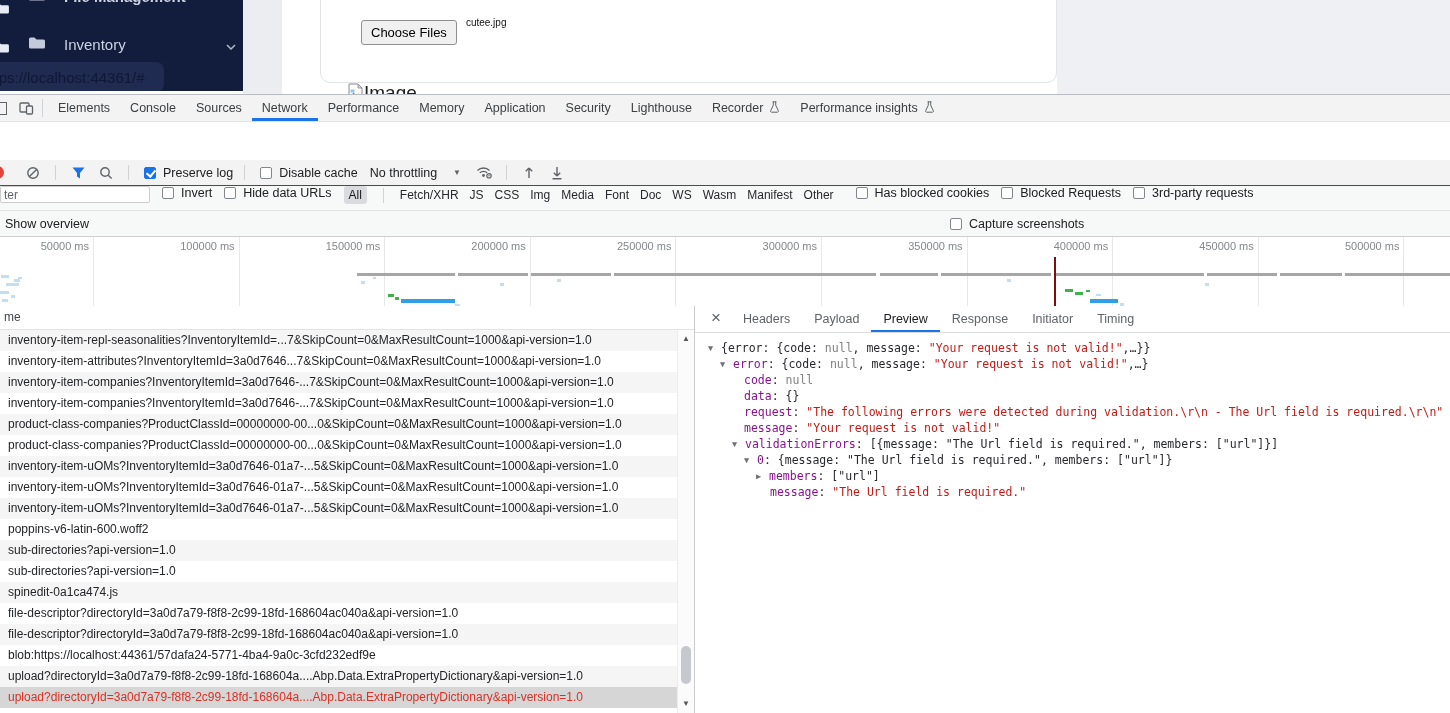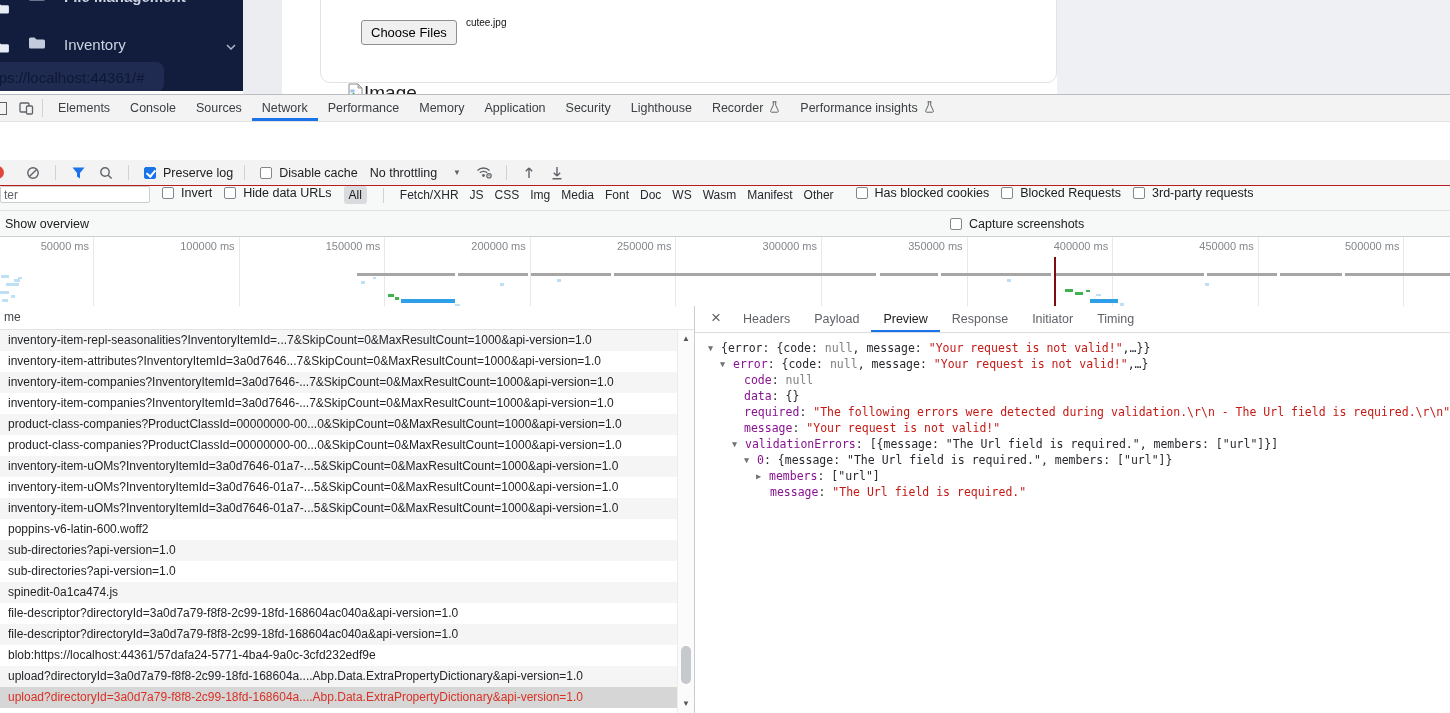--- a/index.html
+++ b/index.html
@@ -419,21 +419,21 @@
               <div class="d-tab">Response</div>
               <div class="d-tab">Initiator</div>
               <div class="d-tab">Timing</div>
             </div>
         </div>
         <div class="preview" id="preview-lines">
             <div class="pline" style="padding-left: 13px;"><span class="tri">▼</span><span class="tok-p">{error: {code: </span><span class="tok-u">null</span><span class="tok-p">, message: </span><span class="tok-s">"Your request is not valid!"</span><span class="tok-p">,…}}</span></div>
             <div class="pline" style="padding-left: 25px;"><span class="tri">▼</span><span class="tok-k">error</span><span class="tok-p">: {code: </span><span class="tok-u">null</span><span class="tok-p">, message: </span><span class="tok-s">"Your request is not valid!"</span><span class="tok-p">,…}</span></div>
             <div class="pline" style="padding-left: 49px;"><span class="tok-k">code</span><span class="tok-p">: </span><span class="tok-u">null</span></div>
             <div class="pline" style="padding-left: 49px;"><span class="tok-k">data</span><span class="tok-p">: {}</span></div>
-            <div class="pline" style="padding-left: 49px;"><span class="tok-k">required</span><span class="tok-p">: </span><span class="tok-s">"The following errors were detected during validation.\r\n - The Url field is required.\r\n"</span></div>
+            <div class="pline" style="padding-left: 49px;"><span class="tok-k">request</span><span class="tok-p">: </span><span class="tok-s">"The following errors were detected during validation.\r\n - The Url field is required.\r\n"</span></div>
             <div class="pline" style="padding-left: 49px;"><span class="tok-k">message</span><span class="tok-p">: </span><span class="tok-s">"Your request is not valid!"</span></div>
             <div class="pline" style="padding-left: 37px;"><span class="tri">▼</span><span class="tok-k">validationErrors</span><span class="tok-p">: [{message: "The Url field is required.", members: ["url"]}]</span></div>
             <div class="pline" style="padding-left: 49px;"><span class="tri">▼</span><span class="tok-k">0</span><span class="tok-p">: {message: "The Url field is required.", members: ["url"]}</span></div>
             <div class="pline" style="padding-left: 61px;"><span class="tri">▶</span><span class="tok-k">members</span><span class="tok-p">: ["url"]</span></div>
             <div class="pline" style="padding-left: 75px;"><span class="tok-k">message</span><span class="tok-p">: </span><span class="tok-s">"The Url field is required."</span></div>
           </div>
       </div>
     </div>
 
   </div>

